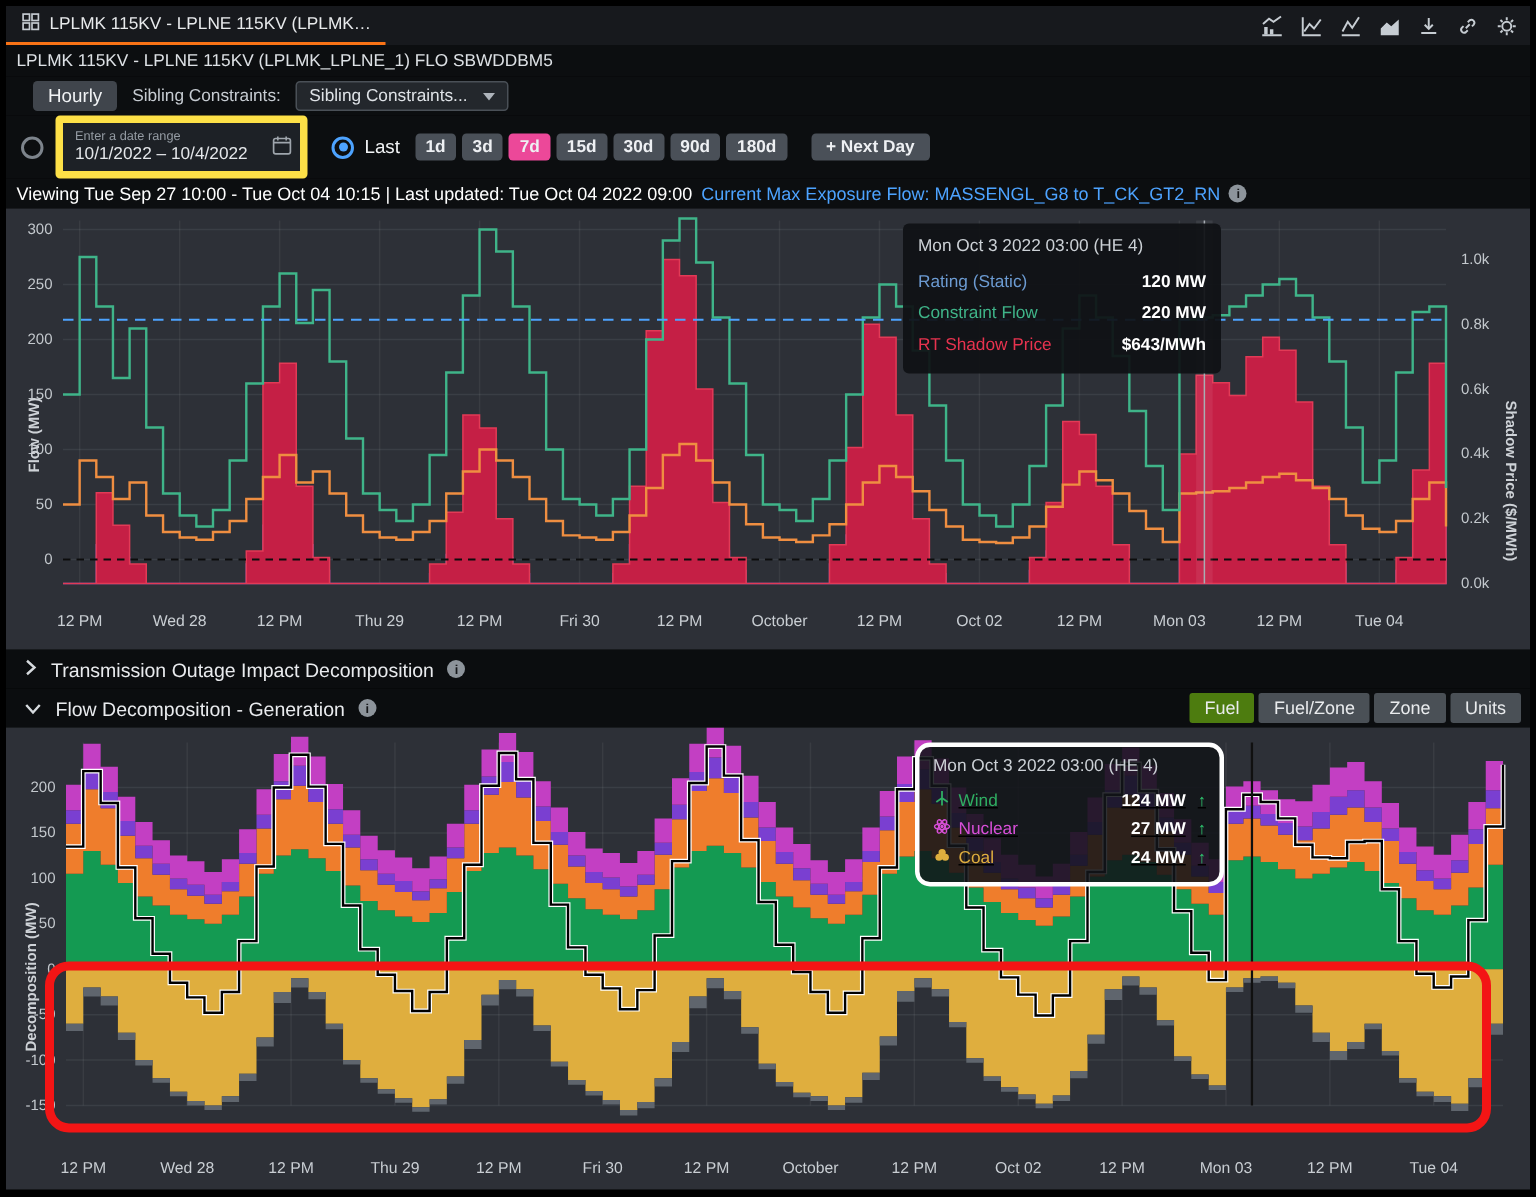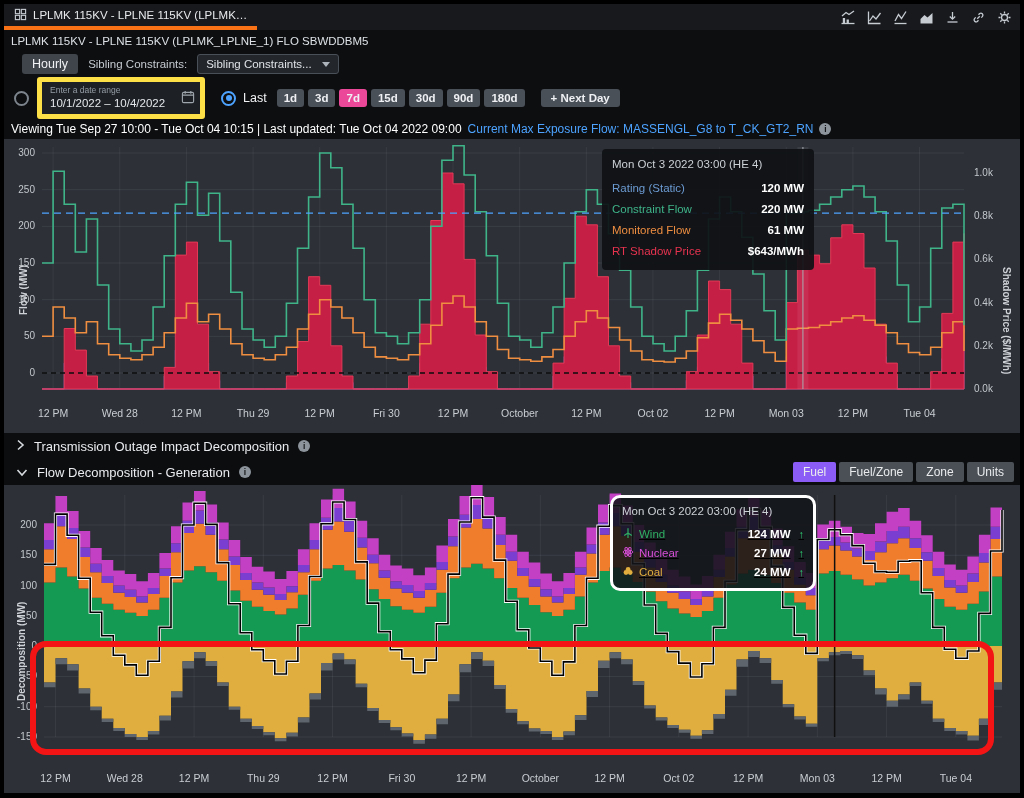--- a/index.html
+++ b/index.html
@@ -1,20 +1,20 @@
 <!DOCTYPE html>
 <html><head>
 <meta charset="utf-8">
 <style>
   html,body{margin:0;padding:0;}
   body{width:1024px;height:798px;background:#000;font-family:"Liberation Sans",sans-serif;overflow:hidden;position:relative;}
   .app{position:absolute;left:4px;top:4px;width:1016px;}
   
   .tabbar{height:26px;background:#17191d;display:flex;align-items:center;}
-  .tab{height:100%;display:flex;align-items:center;gap:6px;padding:0 10px;border-bottom:4px solid #f97316;color:#e8eaec;font-size:11.5px;box-sizing:border-box;white-space:nowrap;}
+  .tab{height:100%;display:flex;align-items:center;gap:6px;padding:0 10px;border-bottom:2px solid #f97316;color:#e8eaec;font-size:11.5px;box-sizing:border-box;white-space:nowrap;}
   .toolbar{margin-left:auto;display:flex;align-items:center;gap:11px;padding-right:8px;}
   .icon-btn{display:inline-flex;cursor:pointer;}
   .icon-btn svg{display:block;}
   
   .titlerow{height:21px;background:#0c0e10;display:flex;align-items:center;padding-left:7px;color:#dde1e5;font-size:11.5px;}
   .controlsrow{height:26px;background:#0c0e10;display:flex;align-items:center;gap:10px;padding-left:18px;}
   .btn{background:#40454c;border-radius:3px;color:#f0f2f4;font-size:12.5px;padding:3px 10px;cursor:pointer;}
   .ctl-label{font-size:11.5px;color:#c6cbd1;}
   .select{background:#23272c;border:1px solid #4a5057;border-radius:3px;color:#dfe3e7;font-size:11.5px;padding:3px 8px;display:flex;align-items:center;gap:10px;cursor:pointer;}
   .caret{width:0;height:0;border-left:4px solid transparent;border-right:4px solid transparent;border-top:5px solid #aeb4bb;}
@@ -50,21 +50,21 @@
   .tt-row{display:flex;align-items:center;height:21px;font-size:11.5px;gap:5px;}
   .tt-val{margin-left:auto;color:#fff;font-weight:bold;}
   .tt2{position:absolute;left:606px;top:10px;width:182px;background:rgba(18,21,25,0.88);border:3px solid #fff;border-radius:10px;padding:7px 9px;z-index:5;}
   .tt2 .tt-row{height:19px;text-decoration:underline;}
   .arrow-up{color:#2ecc71;font-weight:bold;margin-left:3px;font-size:11px;}
   .annotation{position:absolute;left:26px;top:156px;width:964px;height:114px;border:6px solid #f31515;border-radius:16px;pointer-events:none;z-index:4;box-sizing:border-box;}
   
   .sectionrow{height:26px;background:#0b0d0f;display:flex;align-items:center;gap:9px;padding-left:12px;color:#e9ebee;font-size:13px;}
   .sec-tabs{margin-left:auto;margin-right:6px;display:flex;gap:3px;}
   .dtab{background:#4a5056;padding:3px 10px;font-size:12px;color:#e9ebed;border-radius:2px;cursor:pointer;}
-  .dtab.active{background:#8b5cf6;}
+  .dtab.active{background:#4d7c0f;}
 </style>
 </head>
 <body>
 
 <div class="app">
 
   <div class="tabbar">
     <div class="tab">
       <span><svg width="13" height="13" viewBox="0 0 14 14">
             <g stroke="#c6ccd2" stroke-width="1.2" fill="none">
@@ -250,24 +250,20 @@
       <div id="tt1-rows">
           <div class="tt-row">
             <span style="color: rgb(108, 155, 210);">Rating (Static)</span>
             <span class="tt-val">120 MW</span>
           </div>
           <div class="tt-row">
             <span style="color: rgb(63, 180, 137);">Constraint Flow</span>
             <span class="tt-val">220 MW</span>
           </div>
           <div class="tt-row">
-            <span style="color: rgb(239, 142, 65);">Monitored Flow</span>
-            <span class="tt-val">61 MW</span>
-          </div>
-          <div class="tt-row">
             <span style="color: rgb(232, 51, 79);">RT Shadow Price</span>
             <span class="tt-val">$643/MWh</span>
           </div>
         </div>
     </div>
   </div>
 
   <div class="sectionrow">
     <span><svg width="9" height="12" viewBox="0 0 9 12">
           <path d="M2 1.5l5 4.5-5 4.5" stroke="#d6dade" stroke-width="1.6" fill="none"></path>

